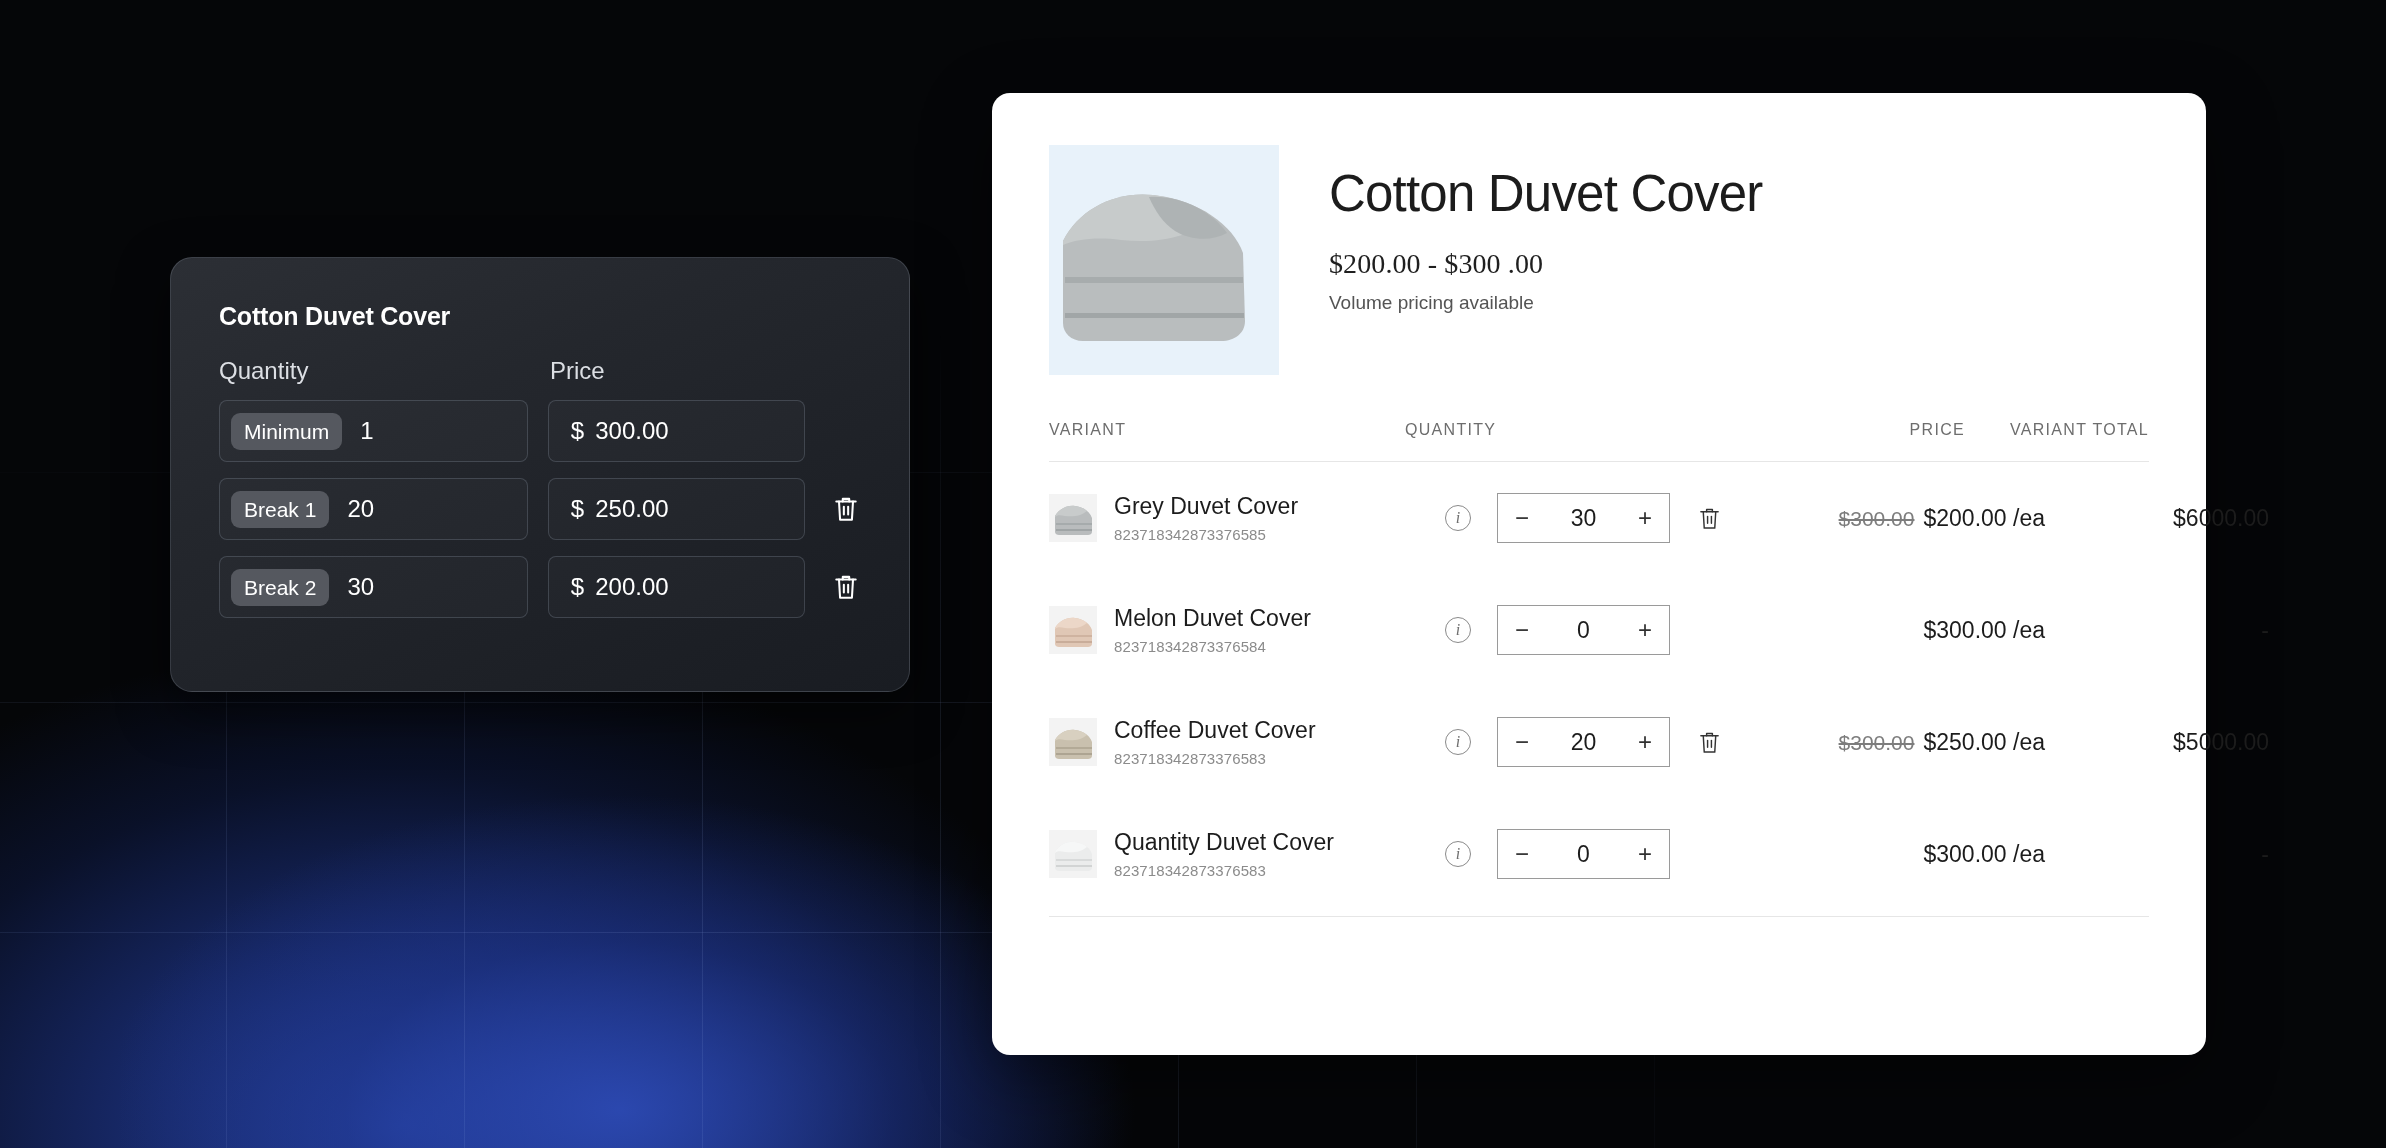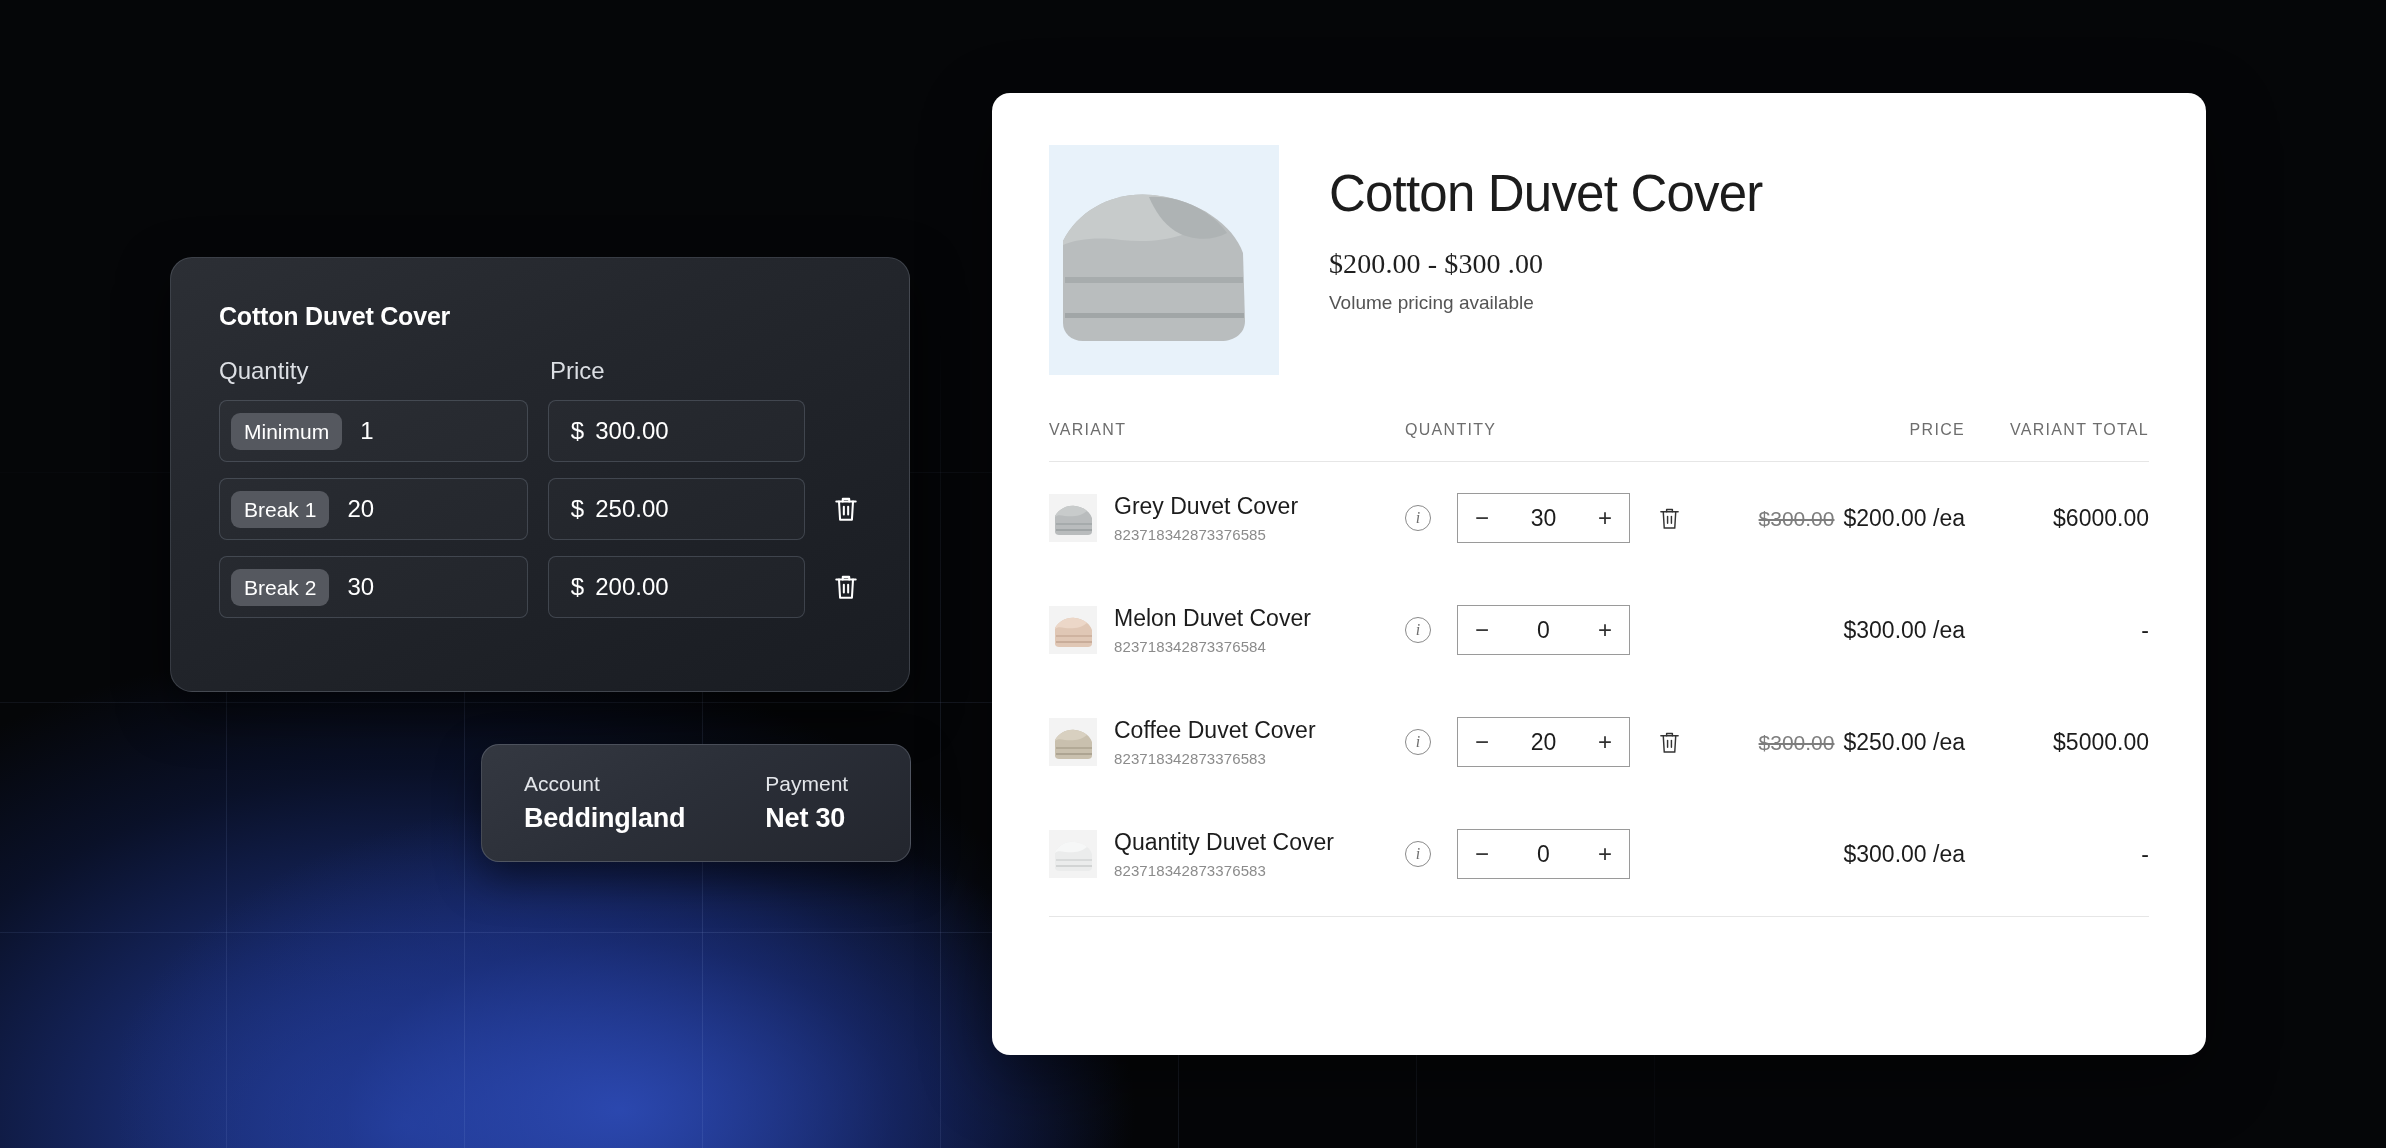--- a/index.html
+++ b/index.html
@@ -198,20 +198,21 @@
   .col-variant { width: 356px; flex: 0 0 356px; }
   .col-qty     { width: 330px; flex: 0 0 330px; }
   .col-price   { width: 230px; flex: 0 0 230px; text-align: right; }
   .col-total   { width: 184px; flex: 0 0 184px; text-align: right; }
 
   .tbl-row {
     display: flex;
     align-items: center;
     height: 112px;
     border-bottom: 0;
+    gap: 40px;
   }
   .v-cell { display: flex; align-items: center; }
   .v-thumb {
     width: 48px; height: 48px;
     background: #f3f3f3;
     flex: 0 0 48px;
     overflow: hidden;
     position: relative;
   }
   .v-text { margin-left: 17px; }
@@ -355,30 +356,20 @@
           <path d="M3 6h18"></path>
             <path d="M9 6V3.6h6V6"></path>
             <path d="M5.5 6l1 17h11l1-17"></path>
             <path d="M10 11v7"></path>
             <path d="M14 11v7"></path>
         </svg>
       </div>
     </div>
   </div>
 
-  <div class="acct-card">
-    <div class="acct-col">
-      <span class="acct-label">Account</span>
-      <span class="acct-value">Beddingland</span>
-    </div>
-    <div class="acct-col payment">
-      <span class="acct-label">Payment</span>
-      <span class="acct-value">Net 30</span>
-    </div>
-  </div>
 
   <div class="white-card">
 
     <div class="prod-head">
       <div class="prod-img">
         <svg width="230" height="230" viewBox="0 0 230 230">
           <rect width="230" height="230" fill="#e8f2fa"></rect>
           <path d="M14 96 C30 64 66 46 104 50 C150 55 184 80 194 108 L196 176 C196 188 186 196 172 196 L34 196 C22 196 14 188 14 178 Z" fill="#b9bdbe"></path>
           <path d="M14 96 C30 64 66 46 104 50 C128 53 148 61 163 72 C143 92 110 99 72 95 C48 92 28 94 14 100 Z" fill="#c7cbcb"></path>
           <path d="M16 132 L194 132 L194 138 L16 138 Z" fill="#a7acad"></path>

